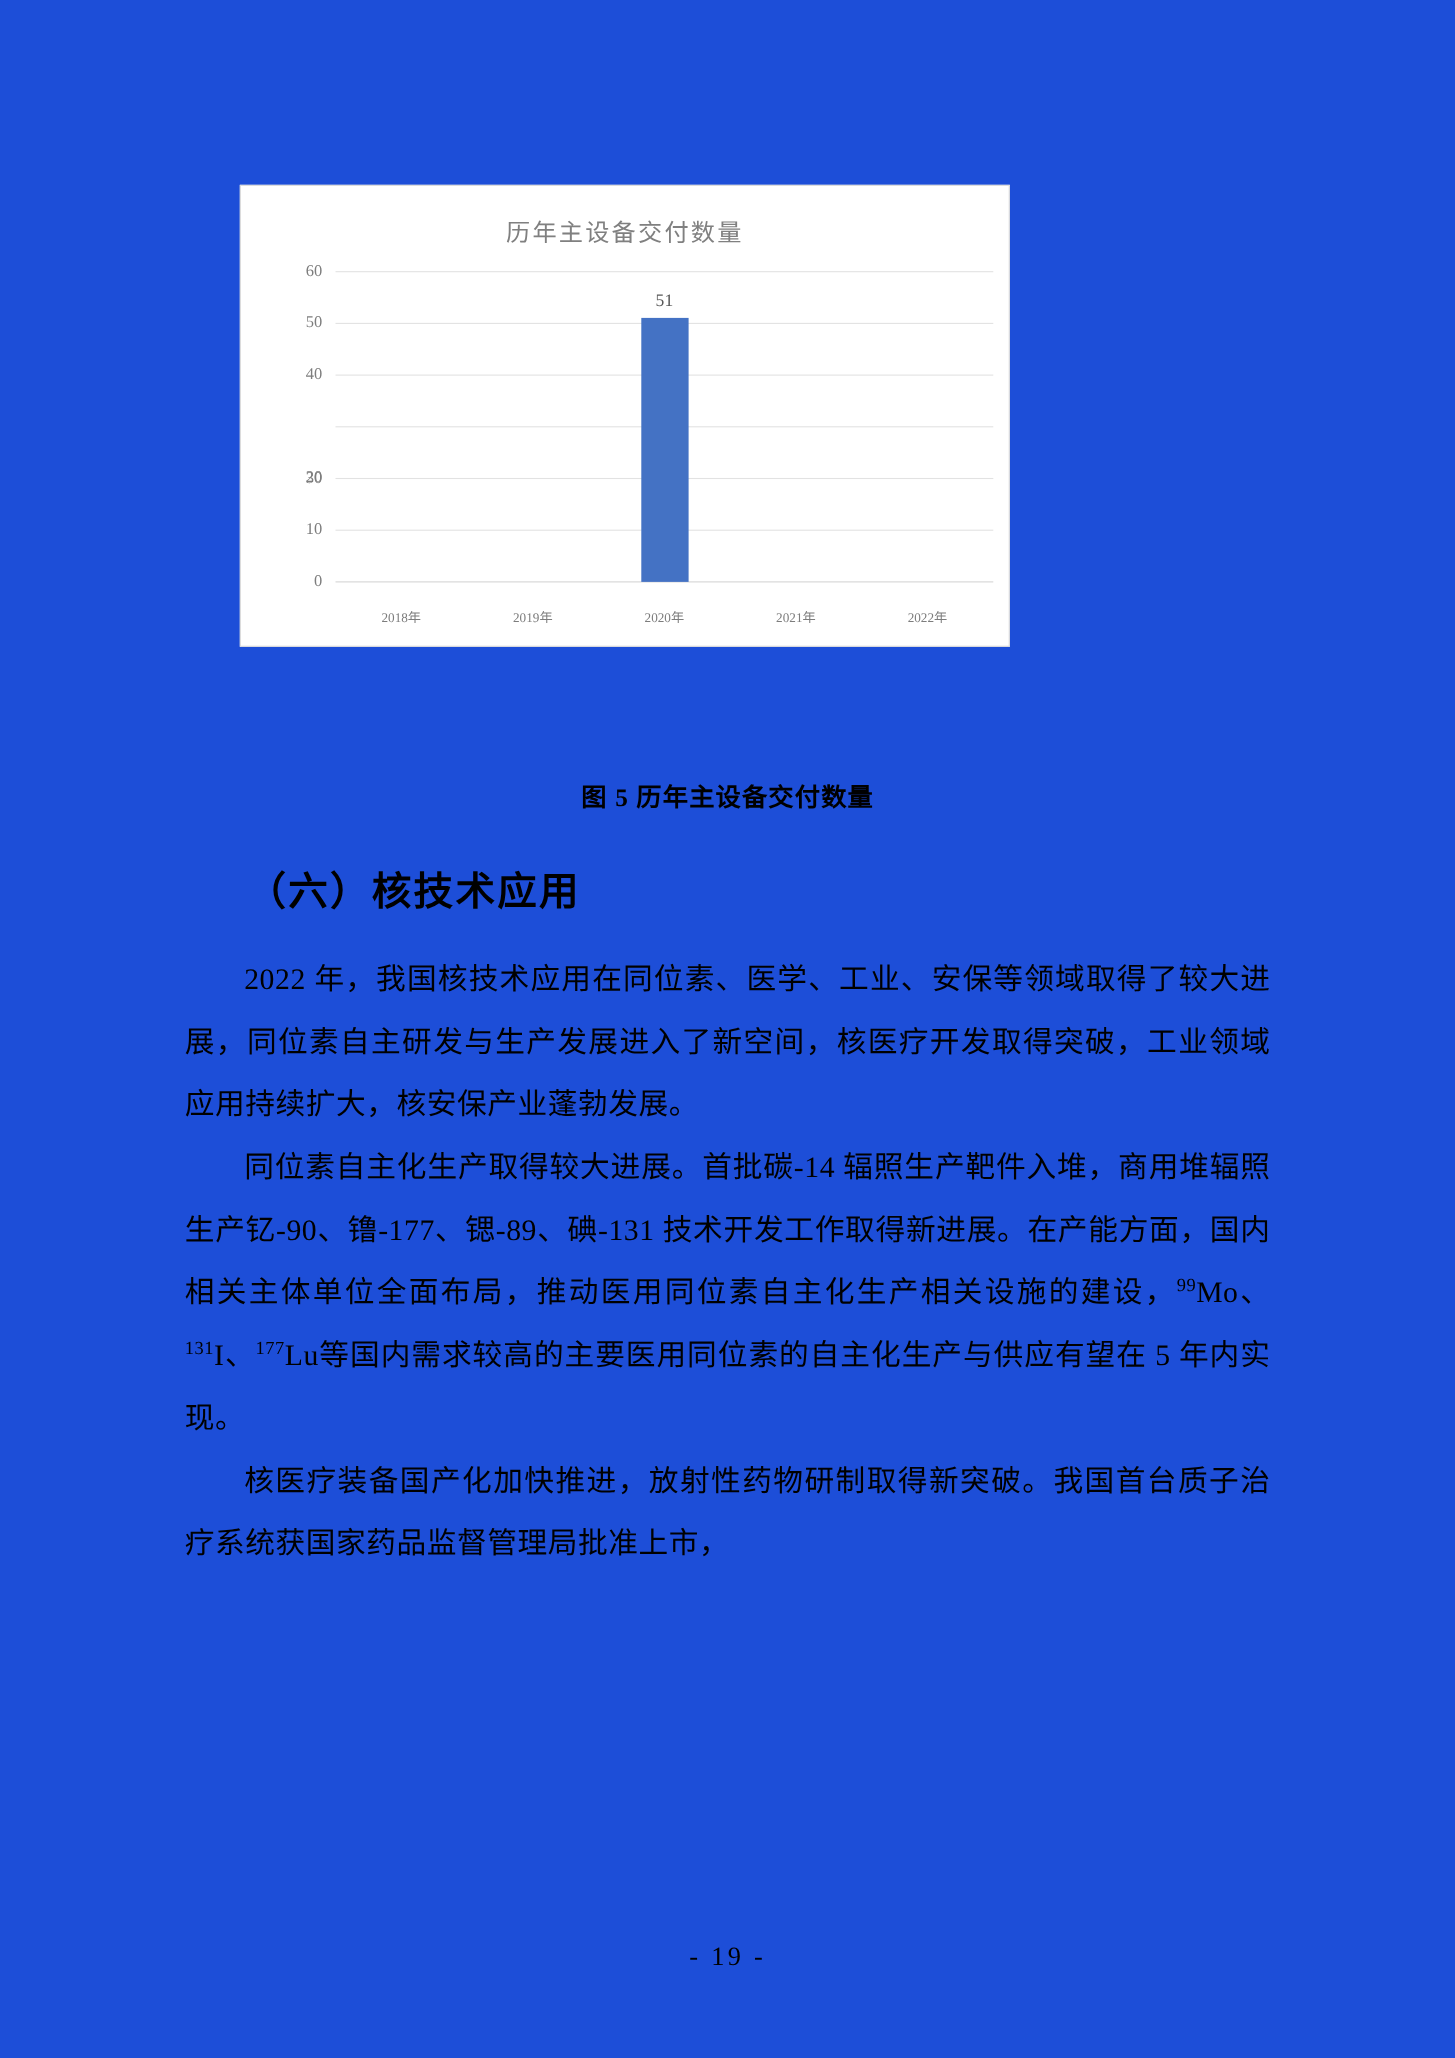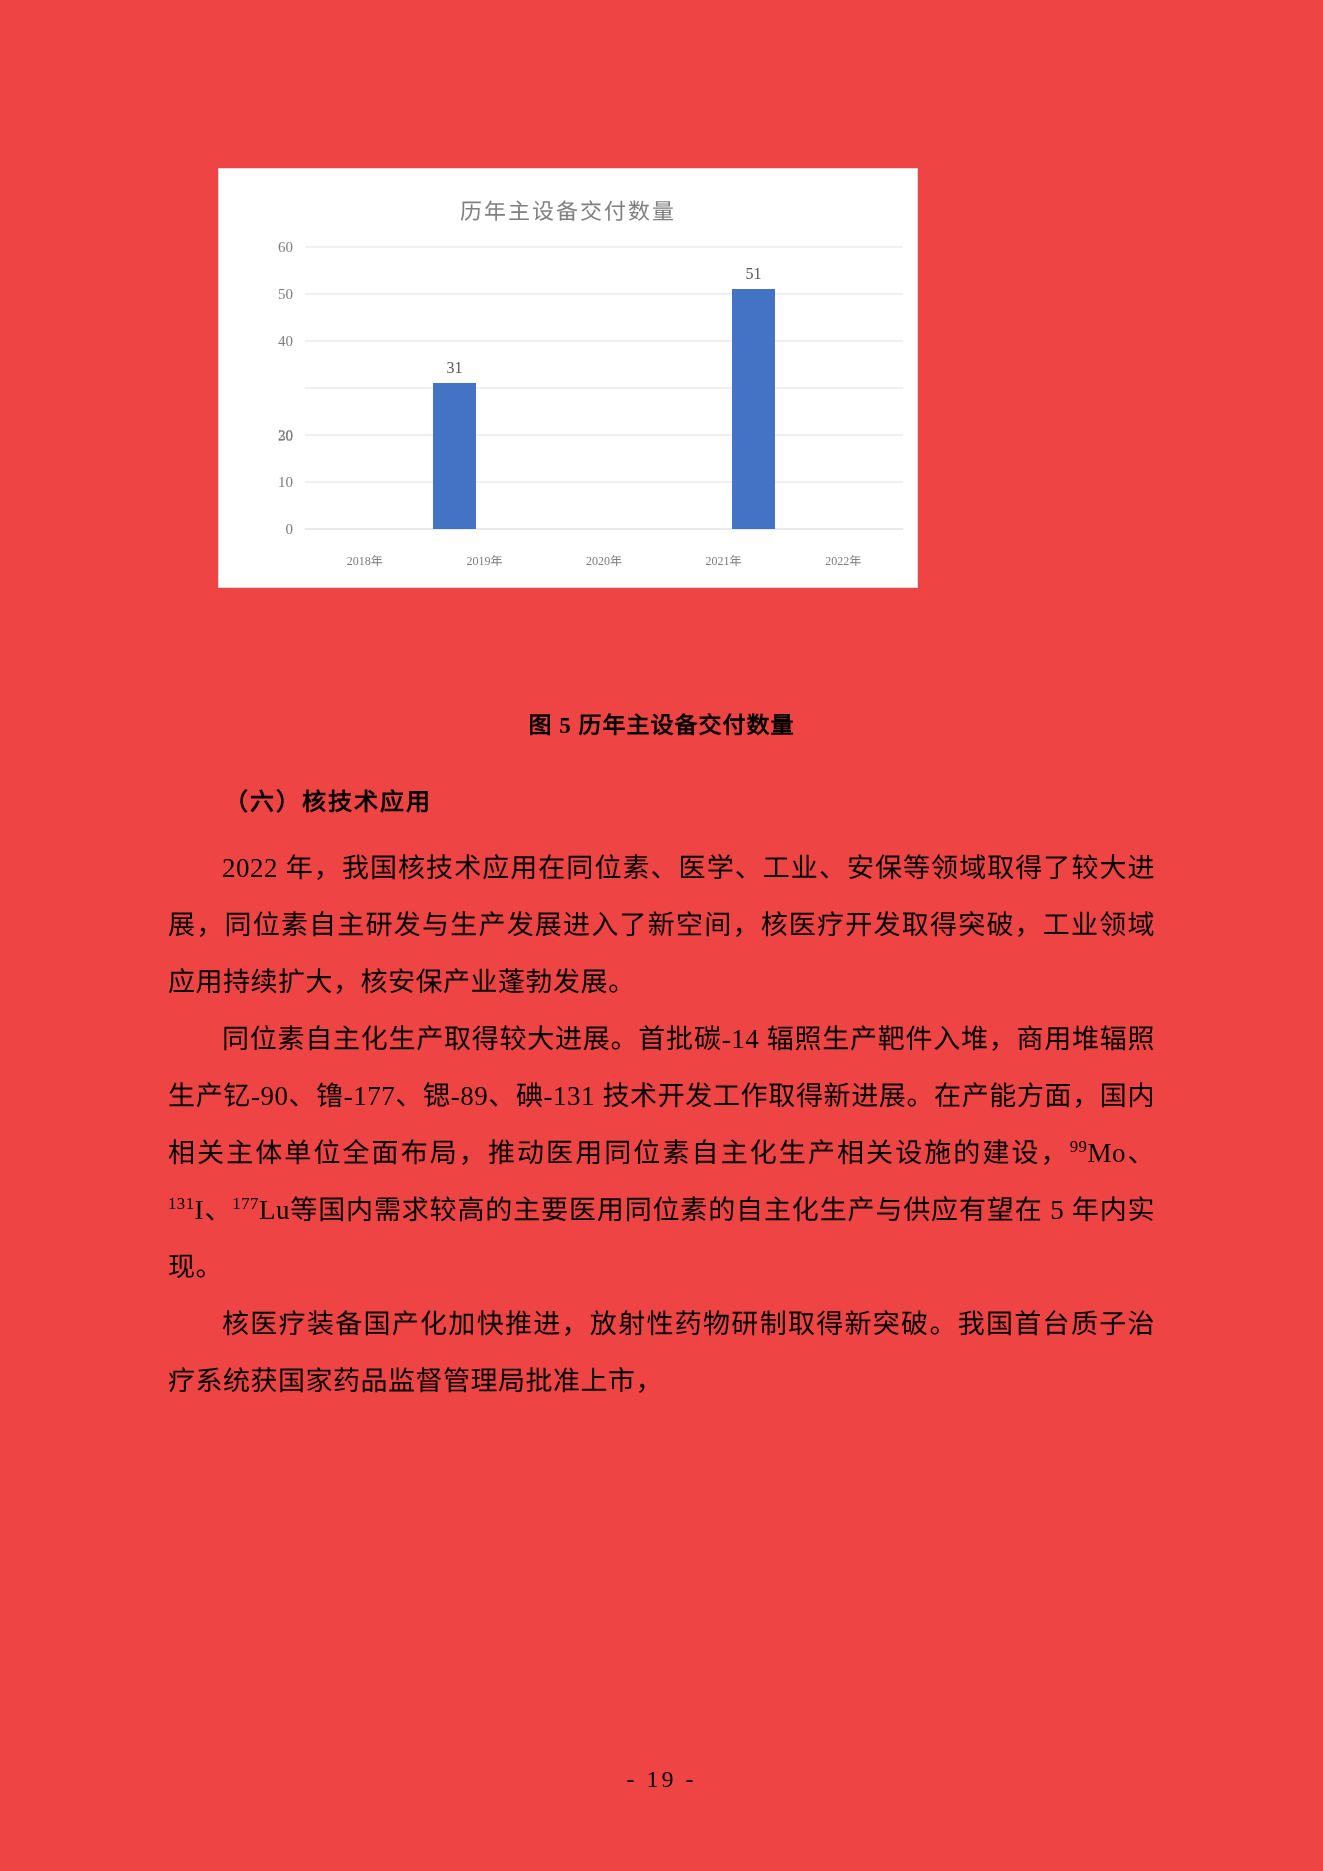--- a/index.html
+++ b/index.html
@@ -9,21 +9,21 @@
   }
   body {
     font-family: "Liberation Serif", "DejaVu Serif", serif;
     color: #000000;
   }
   .page {
     position: relative;
     width: 1323px;
     height: 1871px;
     margin: 0 auto;
-    background: #ef4444;
+    background: #1d4ed8;
     box-sizing: border-box;
     overflow: hidden;
   }
 
   
   .figure-block {
     position: absolute;
     left: 218px;
     top: 168px;
     width: 700px;
@@ -149,26 +149,26 @@
   }
 
   
   .content {
     position: absolute;
     left: 168px;
     top: 780px;
     width: 987px;
   }
   .section-heading {
-    font-size: 24px;
+    font-size: 36px;
     letter-spacing: 2px;
     margin: 0 0 14px 0;
     padding-left: 56px;
     line-height: 1.9;
-    font-family: Liberation Serif, serif;
+    font-family: Liberation Mono, monospace;
   }
   p.para {
     font-size: 27px;
     line-height: 57px;
     margin: 0;
     text-align: justify;
     text-align-last: left;
     text-indent: 2em;
     letter-spacing: 0.5px;
     font-family: "Liberation Serif", "DejaVu Serif", serif;
@@ -212,24 +212,20 @@
             <div class="gridline baseline" style="top: 100%;"></div>
             <div class="gridline" style="top: 83.3333%;"></div>
             <div class="gridline" style="top: 66.6667%;"></div>
             <div class="gridline" style="top: 50%;"></div>
             <div class="gridline" style="top: 33.3333%;"></div>
             <div class="gridline" style="top: 16.6667%;"></div>
             <div class="gridline" style="top: 0%;"></div>
           </div>
         <div class="bars" id="bars">
             <div class="bar-col">
-              <div class="bar-label" style="bottom: calc(51.6667% + 6px);">31</div>
-              <div class="bar" style="height: 51.6667%; background: rgb(68, 114, 196);"></div>
-            </div>
-            <div class="bar-col">
               <div class="bar-label" style="bottom: calc(85% + 6px);">51</div>
               <div class="bar" style="height: 85%; background: rgb(68, 114, 196);"></div>
             </div>
           </div>
       </div>
 
       <div class="x-labels" id="x-labels">
           <div class="x-label">2018年</div>
           <div class="x-label">2019年</div>
           <div class="x-label">2020年</div>

